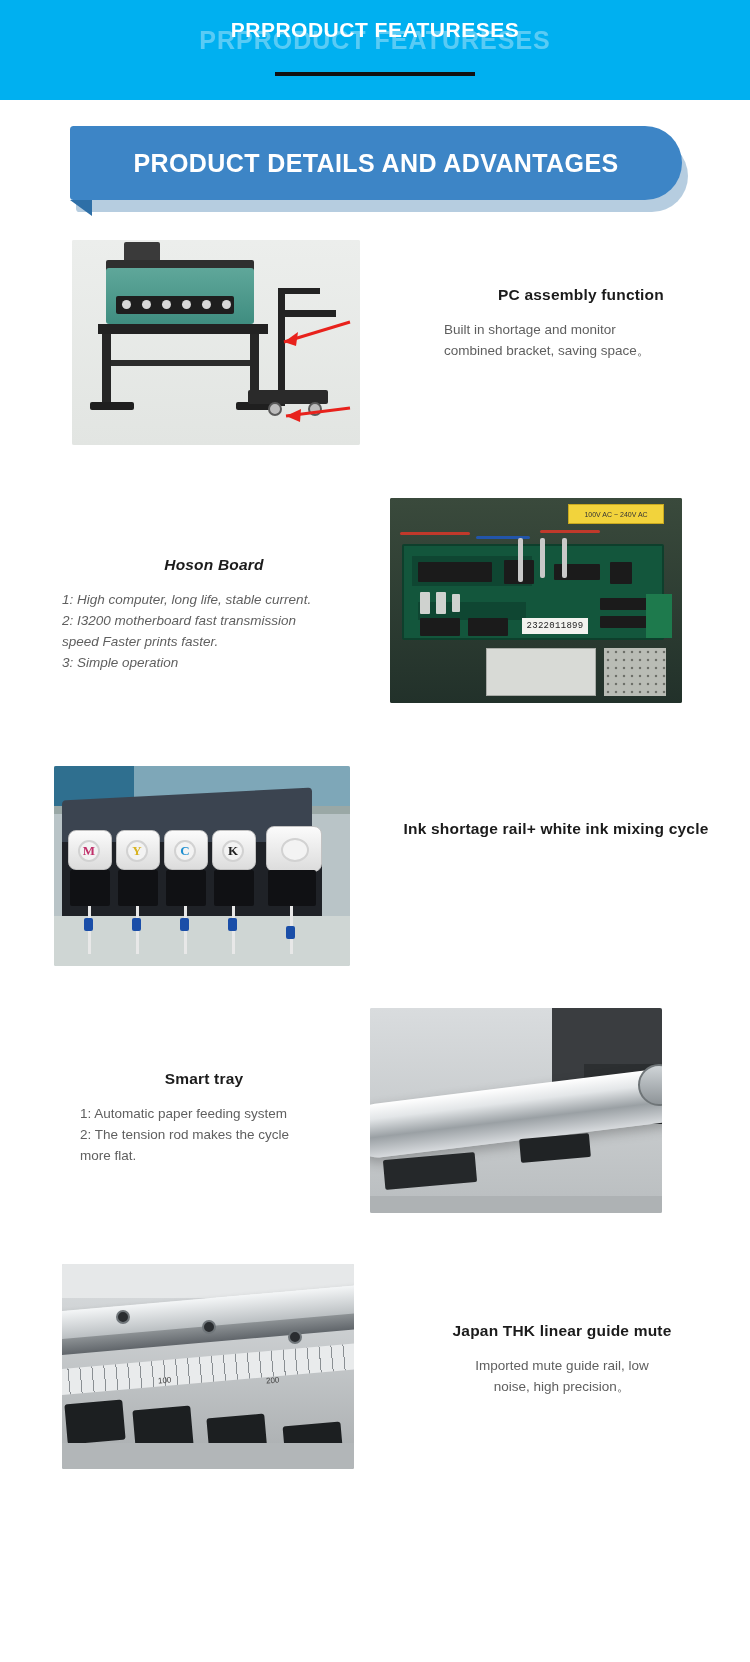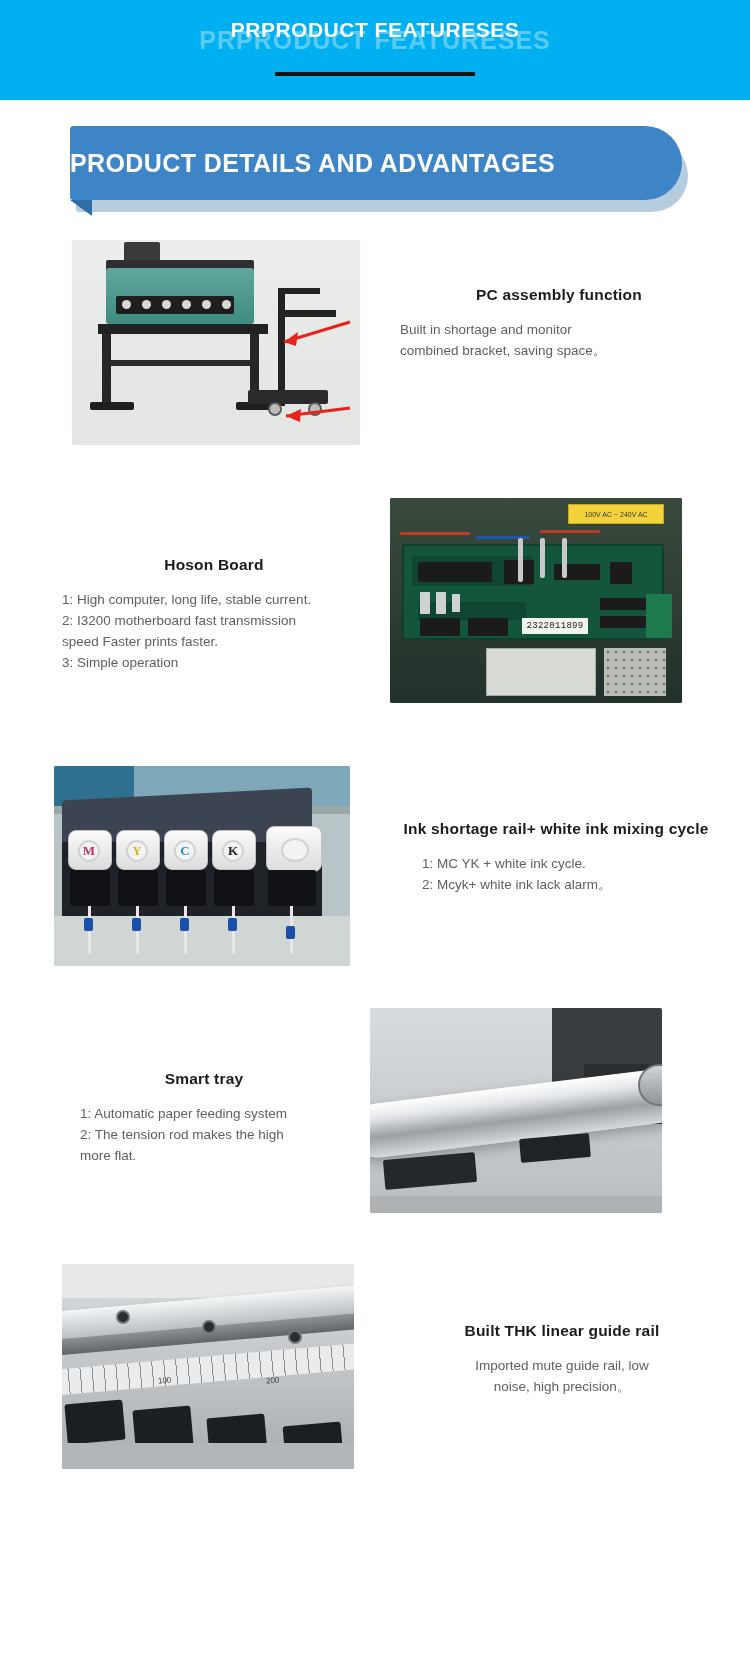--- a/index.html
+++ b/index.html
@@ -76,20 +76,21 @@
   .ribbon {
     position: absolute;
     left: 70px;
     top: 26px;
     width: 612px;
     height: 74px;
     background: #3d85c6;
     border-radius: 4px 42px 42px 4px;
     display: flex;
     align-items: center;
+    justify-content: center;
   }
   .ribbon-title {
     color: #ffffff;
     font-size: 25px;
     font-weight: bold;
     letter-spacing: 0.4px;
     text-align: center;
     white-space: nowrap;
   }
   .ribbon-notch {
@@ -300,21 +301,21 @@
 <div class="ribbon-wrap">
   <div class="ribbon-shadow"></div>
   <div class="ribbon">
     <div class="ribbon-title">PRODUCT DETAILS AND ADVANTAGES</div>
   </div>
   <div class="ribbon-notch"></div>
 </div>
 
 <div class="features">
 
-  <div class="row img-left" style="padding:0 0 0 72px; height:236px;">
+  <div class="row img-left" style="padding:0 0 0 72px; height:236px;gap:44px;">
     <div class="media">
       <div class="photo ph1">
         <div class="floor"></div>
         <div class="monitor"></div>
         <div class="bodytop"></div>
         <div class="body"></div>
         <div class="panel"></div>
         <div class="knobs">
           <div class="knob"></div>
             <div class="knob"></div>
@@ -380,21 +381,21 @@
         <div class="redwire" style="left:150px; top:32px; width:60px;"></div>
         <div class="bluewire" style="left:86px; top:38px; width:54px;"></div>
         <div class="wire" style="left:128px; top:40px; width:5px; height:44px;"></div>
         <div class="wire" style="left:150px; top:40px; width:5px; height:40px;"></div>
         <div class="wire" style="left:172px; top:40px; width:5px; height:40px;"></div>
         <div class="greenblk"></div>
         <div class="psu"></div>
         <div class="vents"></div>
       </div>
     </div>
-    <div class="text-col" style="padding-left:62px; padding-right:24px; padding-top:58px;">
+    <div class="text-col" style="padding-left:62px; padding-right:24px; padding-top:58px;font-style:italic;">
       <div class="f-title">Hoson Board</div>
       <div class="f-body" style="text-align:left;">1: High computer, long life, stable current.
 2: I3200 motherboard fast transmission
      speed Faster prints faster.
 3: Simple operation</div>
     </div>
   </div>
 
   <div class="row img-left" style="padding:40px 0 0 54px; height:250px;">
     <div class="media">
@@ -436,42 +437,40 @@
 
         <div class="clip" style="left:30px; top:152px;"></div>
         <div class="clip" style="left:78px; top:152px;"></div>
         <div class="clip" style="left:126px; top:152px;"></div>
         <div class="clip" style="left:174px; top:152px;"></div>
         <div class="clip" style="left:232px; top:160px;"></div>
       </div>
     </div>
     <div class="text-col" style="padding-left:30px; padding-right:18px; padding-top:54px;">
       <div class="f-title">Ink shortage rail+ white ink mixing cycle</div>
-      <div class="f-body" style="text-align:left; padding-left:42px;">1: MC YK + white ink cycle.
-2: Mcyk+ white ink lack alarm。</div>
     </div>
   </div>
 
   <div class="row img-right" style="padding:32px 88px 0 0; height:250px;">
     <div class="media">
       <div class="photo ph4">
         <div class="bg"></div>
         <div class="dark"></div>
         <div class="dark2"></div>
         <div class="roller"></div>
         <div class="roller-end"></div>
         <div class="blackbar"></div>
         <div class="blackbar2"></div>
         <div class="strip"></div>
       </div>
     </div>
     <div class="text-col" style="padding-left:62px; padding-right:24px; padding-top:62px;">
       <div class="f-title">Smart tray</div>
       <div class="f-body" style="text-align:left; padding-left:18px;">1: Automatic paper feeding system
-2: The tension rod makes the high
+2: The tension rod makes the cycle
      more flat.</div>
     </div>
   </div>
 
   <div class="row img-left" style="padding:38px 0 0 62px; height:226px;">
     <div class="media">
       <div class="photo ph5">
         <div class="bg"></div>
         <div class="topband"></div>
         <div class="rail"></div>
@@ -484,19 +483,19 @@
         <div class="scalenum" style="left:204px;">200</div>
         <div class="block" style="left:4px; top:138px; width:58px; height:40px;"></div>
         <div class="block" style="left:72px; top:144px; width:58px; height:40px;"></div>
         <div class="block" style="left:146px; top:152px; width:58px; height:40px;"></div>
         <div class="block" style="left:222px; top:160px; width:58px; height:36px;"></div>
         <div class="yellow"></div>
         <div class="botband"></div>
       </div>
     </div>
     <div class="text-col" style="padding-left:44px; padding-right:24px; padding-top:58px;">
-      <div class="f-title">Built THK linear guide rail</div>
+      <div class="f-title">Japan THK linear guide mute</div>
       <div class="f-body" style="text-align:center;">Imported mute guide rail, low
 noise, high precision。</div>
     </div>
   </div>
 
 </div>
 
 </body></html>

